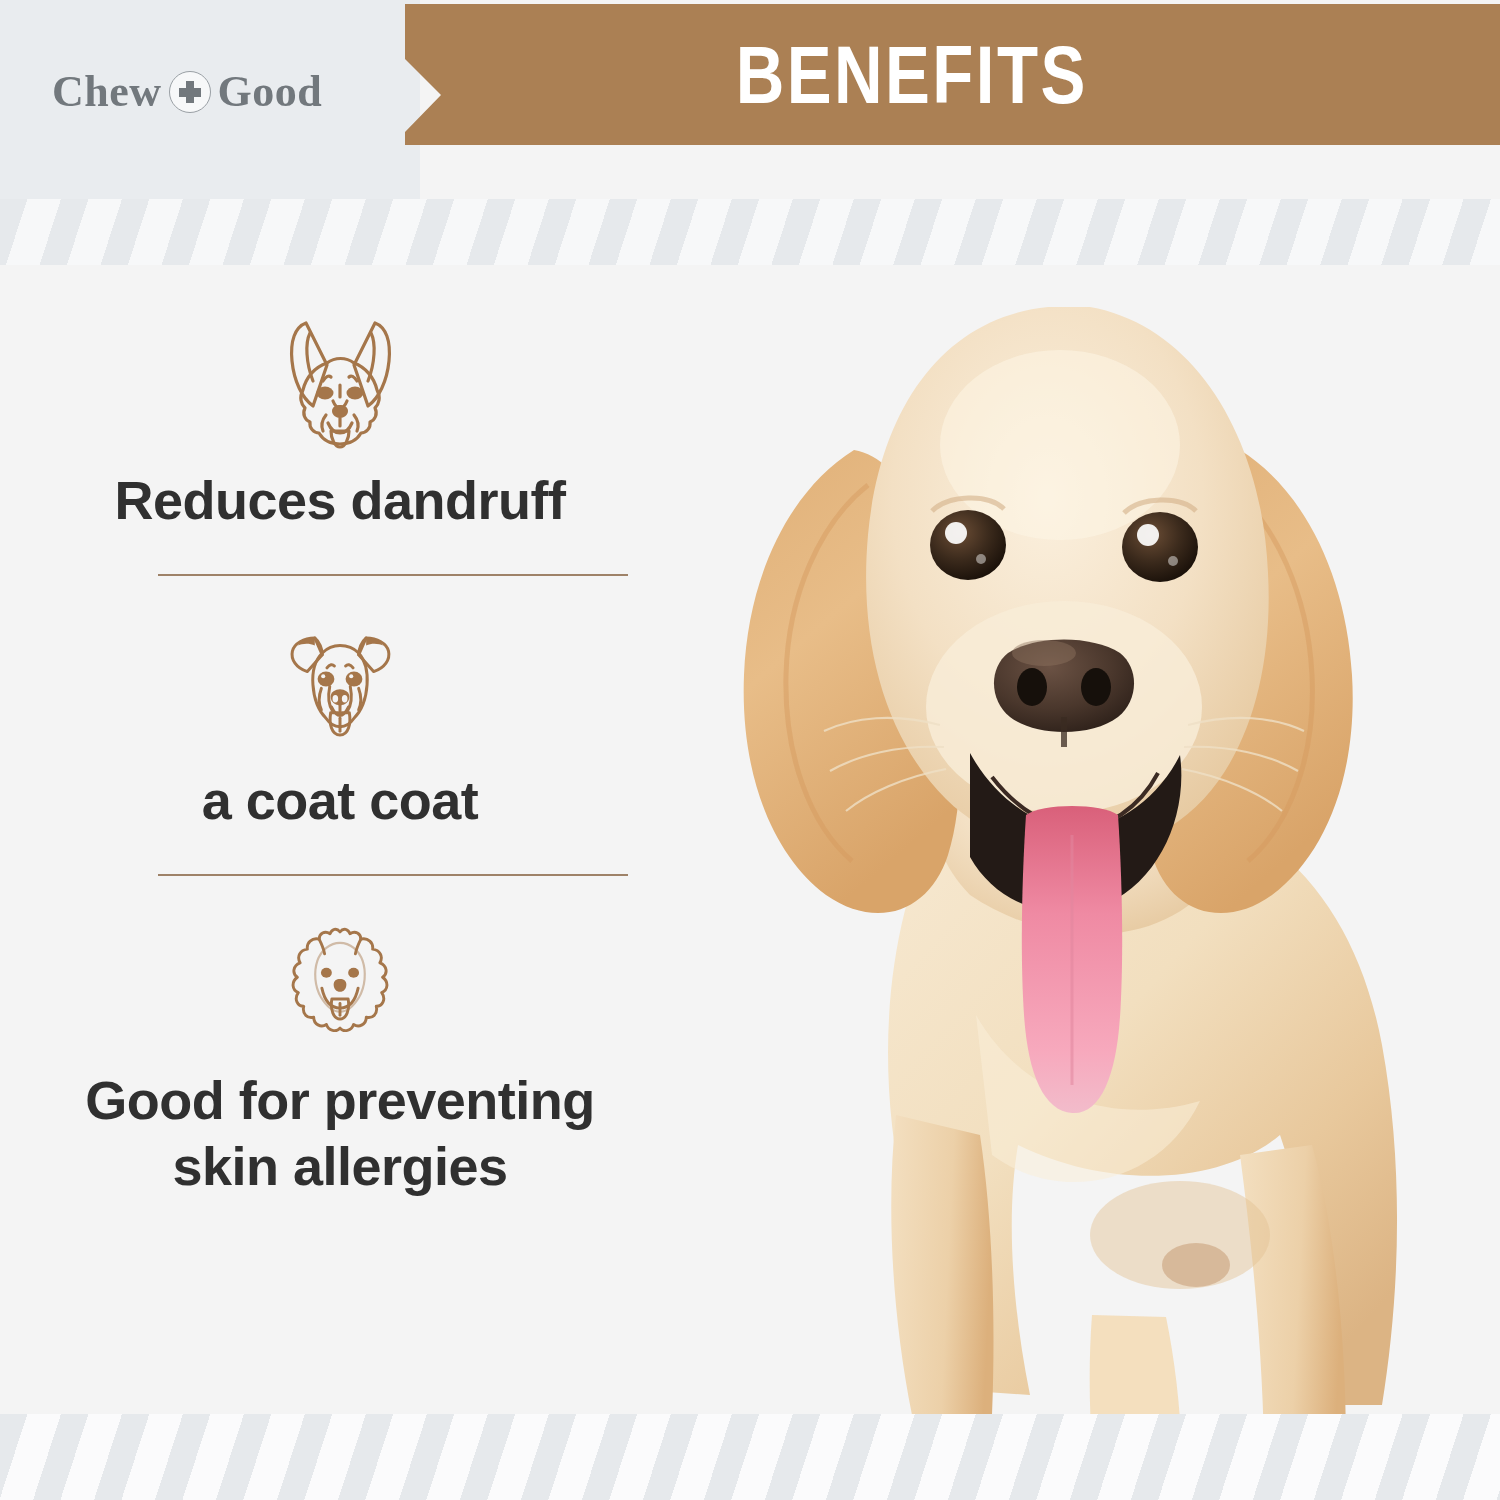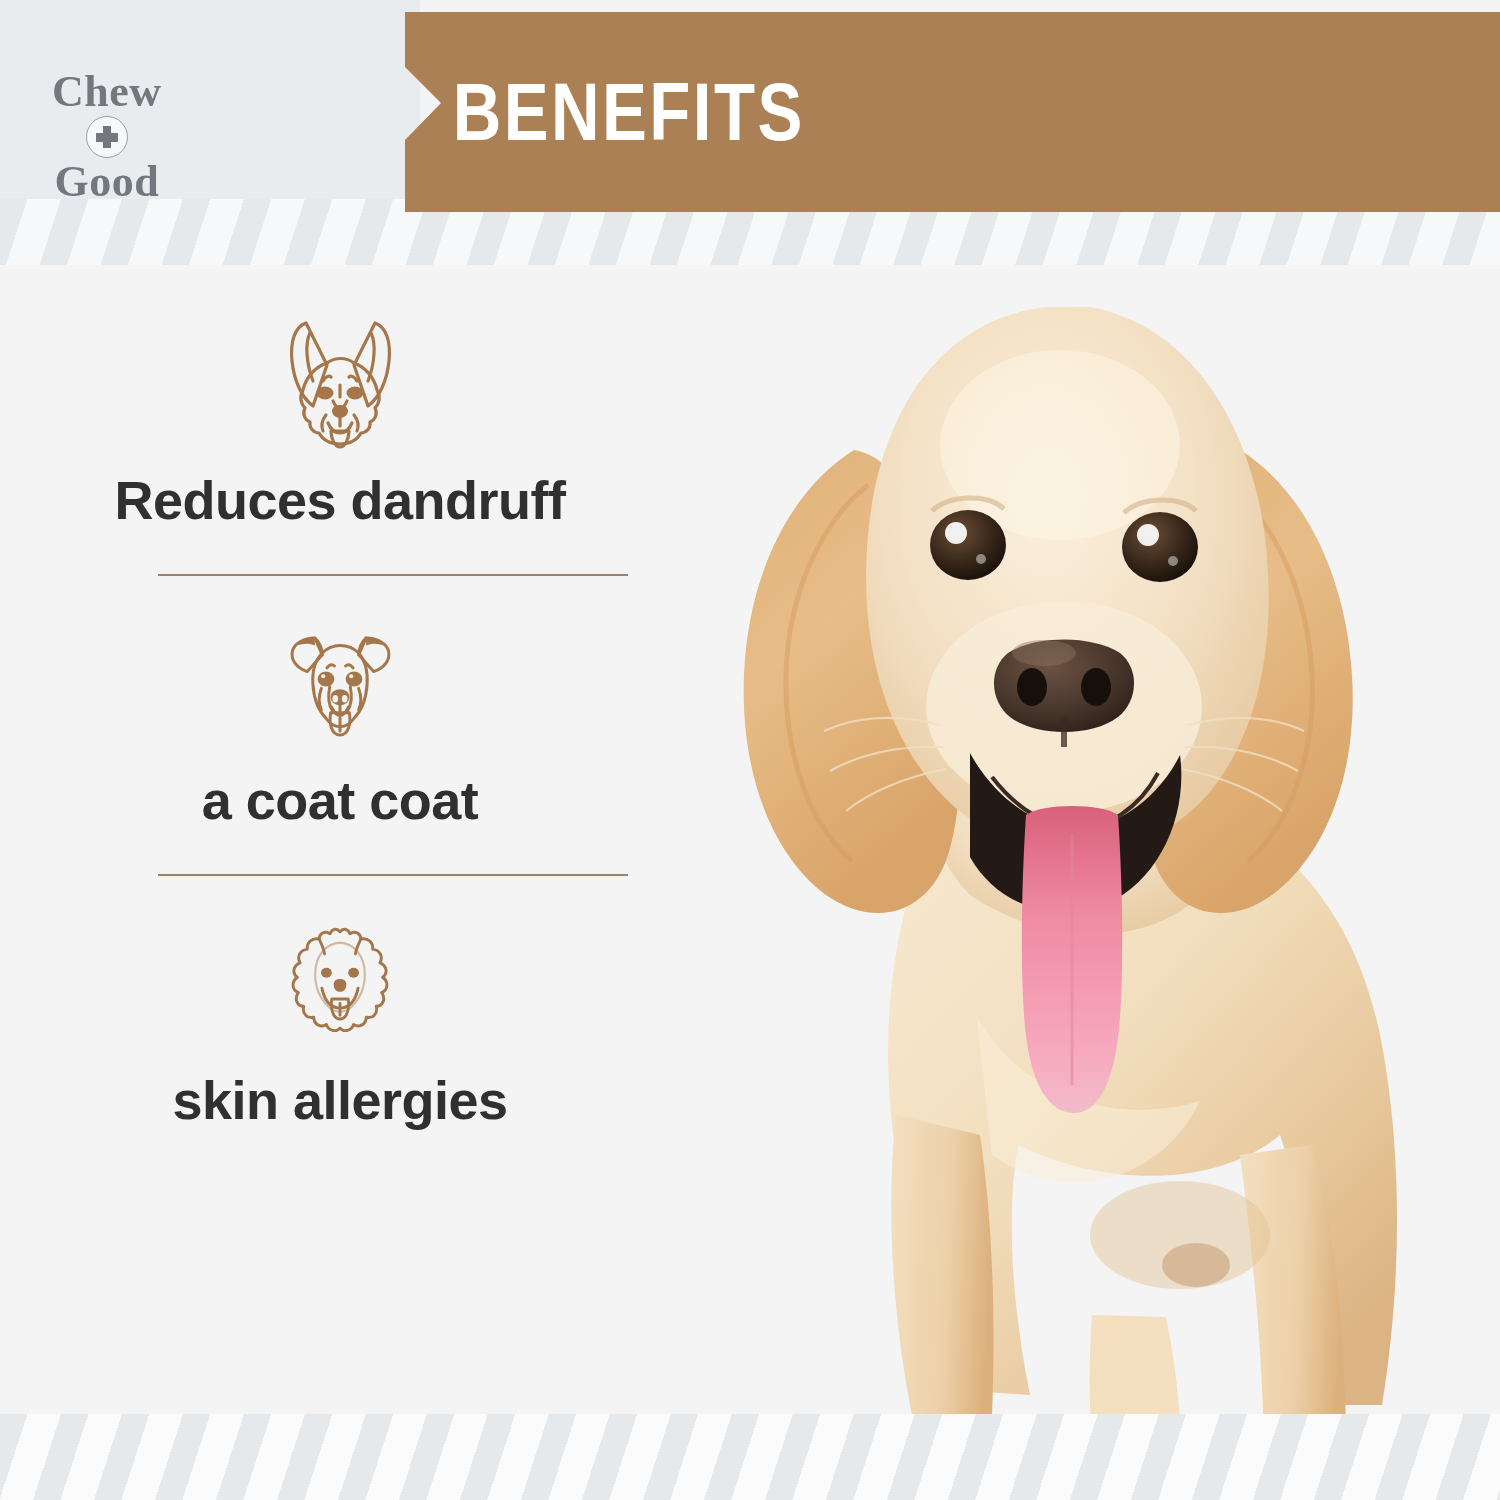--- a/index.html
+++ b/index.html
@@ -43,21 +43,20 @@
   }
 
   .logo {
     position: absolute;
     left: 52px;
     top: 70px;
     display: flex;
     align-items: center;
     gap: 2px;
     font-family: "Liberation Serif", serif;
-    flex-direction: column;
   }
   .logo-word {
     font-size: 44px;
     font-weight: bold;
     color: #72787d;
     letter-spacing: 0.5px;
     line-height: 1;
   }
   .logo-mark {
     width: 42px;
@@ -78,37 +77,37 @@
     width: 22px; height: 8.5px;
     left: 9px; top: 16.2px;
   }
   .logo-mark::after {
     width: 8.5px; height: 22px;
     left: 16.2px; top: 9px;
   }
 
   .banner {
     position: absolute;
-    top: 12px;
+    top: 4px;
     left: 405px;
     width: 1095px;
-    height: 200px;
+    height: 141px;
     background: #ab8054;
     clip-path: polygon(
       0 0,
       100% 0,
       100% 100%,
       0 100%,
       0 128px,
       36px 91px,
       0 55px
     );
     display: flex;
     align-items: center;
-    justify-content: flex-start;
+    justify-content: center;
   }
   .banner-title {
     color: #ffffff;
     font-family: "Liberation Sans Narrow", "Liberation Sans", sans-serif;
     font-size: 82px;
     font-weight: bold;
     letter-spacing: 3px;
     transform: scaleX(0.82);
     line-height: 1;
     padding-right: 100px;
@@ -486,20 +485,21 @@
           <path d="M68 80 C68 76 71 74 75 74 C79 74 82 76 82 80
                    C82 85 79 88 75 88 C71 88 68 85 68 80 Z" fill="#a5764a" stroke="none"></path>
 
           <path d="M55 84 C58 98 65 106 75 106 C85 106 92 98 95 84"></path>
 
           <path d="M66 96 C64 108 68 118 75 118 C82 118 86 108 84 96 Z"></path>
           <path d="M75 101 L75 114"></path>
         </svg>
       </div>
       <div class="benefit-text">
+        <div>Good for preventing</div>
         <div>skin allergies</div>
       </div>
     </div>
 
   </div>
 
   <div class="stripe-band bottom"></div>
 
 </div>
 

